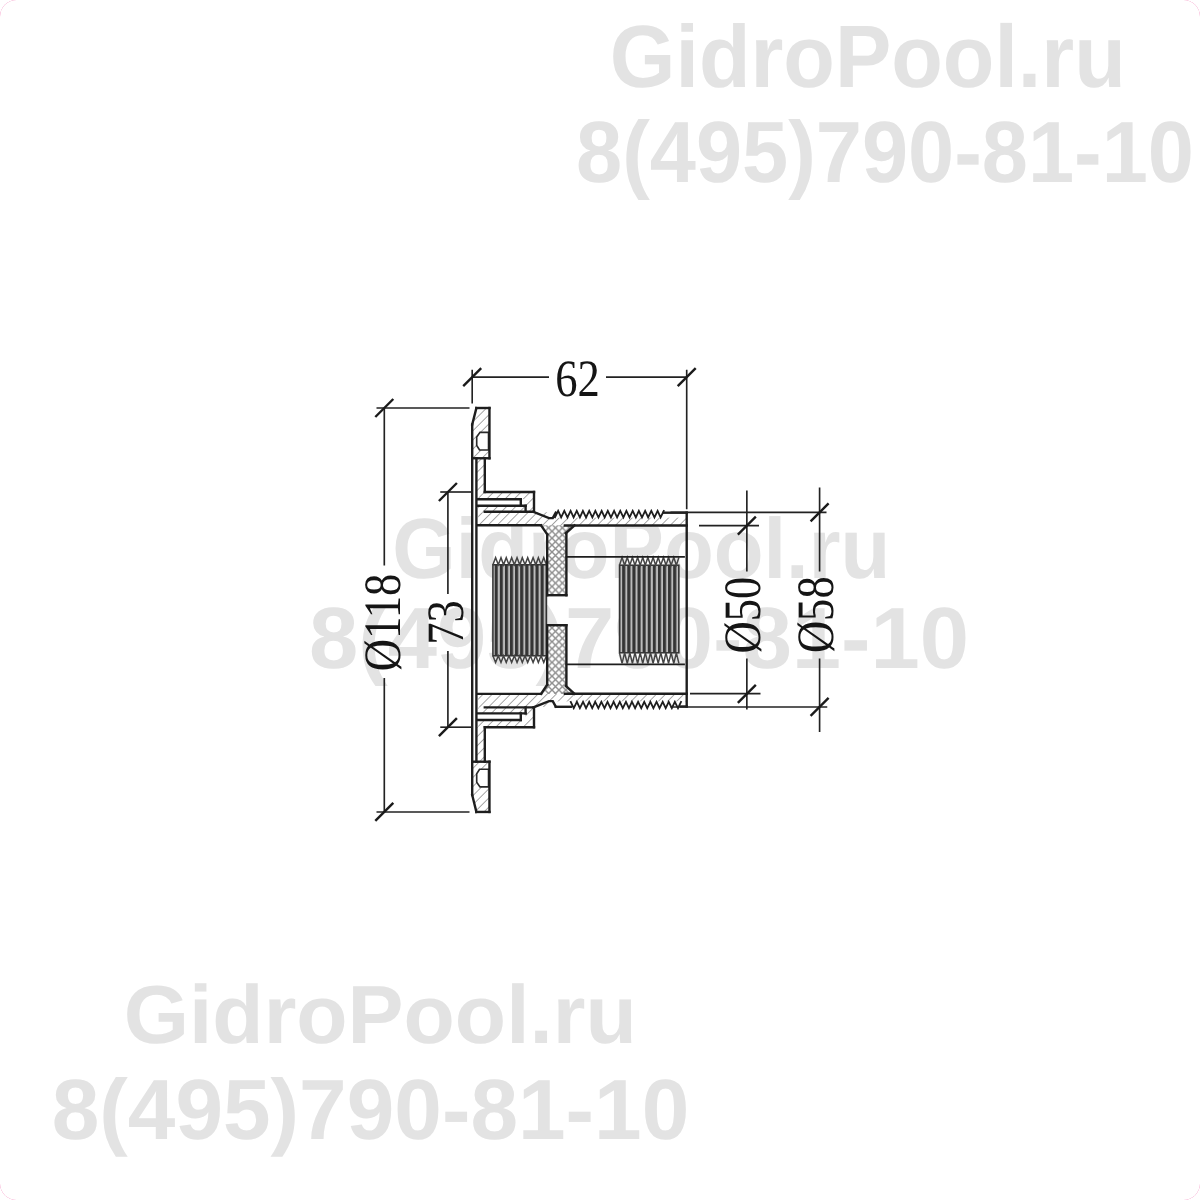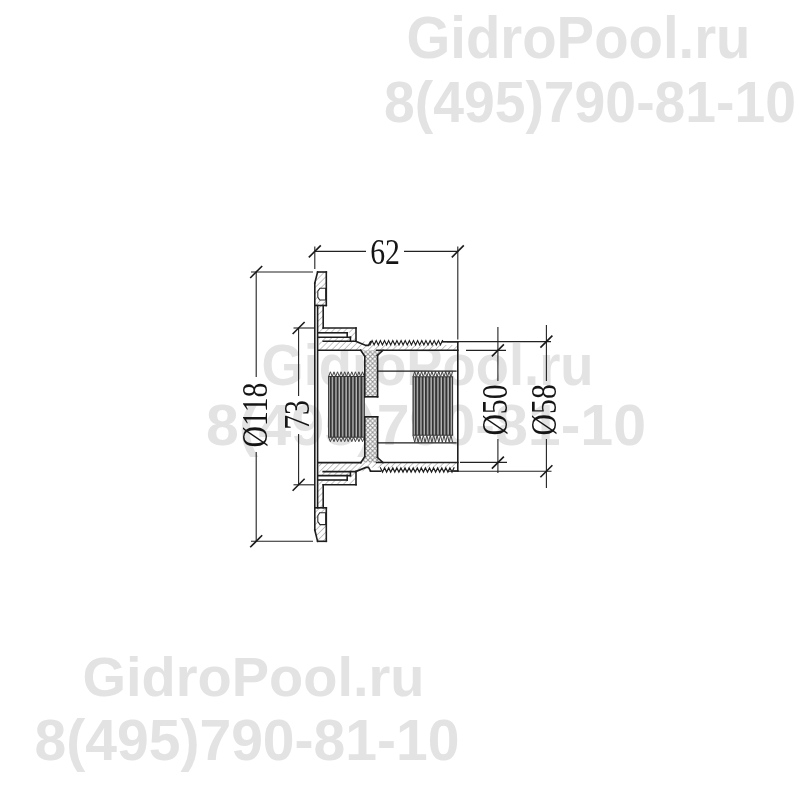--- a/index.html
+++ b/index.html
@@ -1,16 +1,16 @@
 <!DOCTYPE html>
 <html><head>
 <meta charset="utf-8">
 <style>
 html,body{margin:0;padding:0;background:#fff;}
-#page{width:800px;height:800px;position:relative;overflow:hidden;background:#ec4899;}
+#page{width:800px;height:800px;position:relative;overflow:hidden;background:#ec4899;border-radius:11px;}
 text{font-family:"Liberation Sans",sans-serif;}
 .dim{font-family:"Liberation Serif",serif;fill:#151515;}
 .wm{font-weight:bold;fill:#e3e3e3;}
 </style>
 </head>
 <body>
 
 <div id="page">
 <svg width="800" height="800" viewBox="0 0 800 800">
 <defs>

